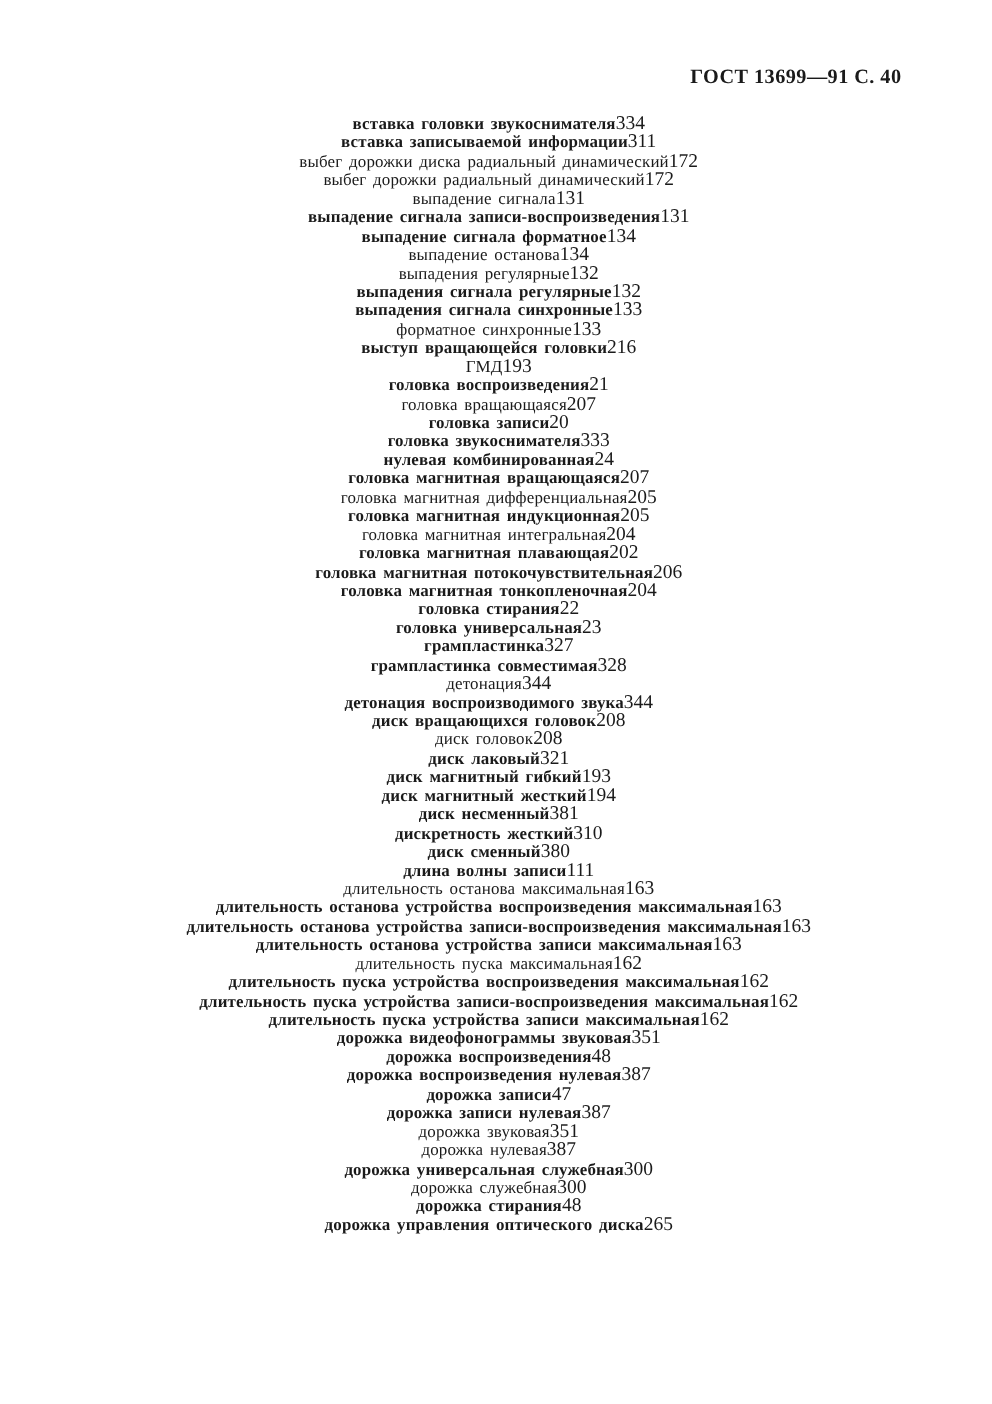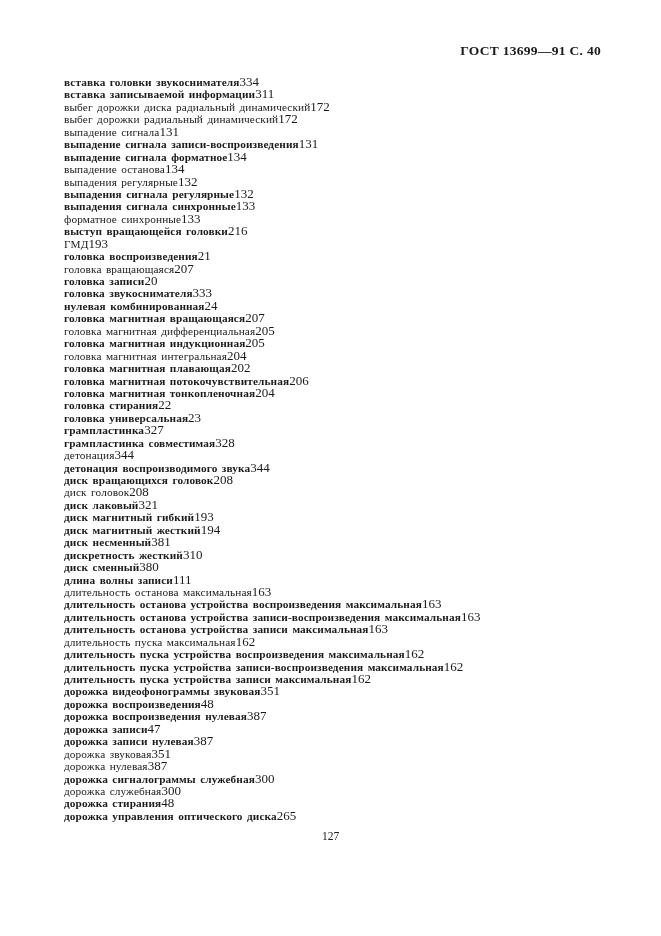--- a/index.html
+++ b/index.html
@@ -29,21 +29,21 @@
     white-space: nowrap;
   }
   .index {
     position: absolute;
     top: 76px;
     left: 64px;
     right: 60px;
   }
   .row {
     display: flex;
-    justify-content: flex-start;
+    justify-content: center;
     align-items: baseline;
     height: 12.45px;
     line-height: 12.45px;
     font-size: 11.3px;
   }
   .term {
     white-space: nowrap;
     word-spacing: 1.5px;
     letter-spacing: 0.1px;
   }
@@ -287,31 +287,30 @@
       </div>
       <div class="row r">
         <span class="term">дорожка звуковая</span>
         <span class="pageno">351</span>
       </div>
       <div class="row r">
         <span class="term">дорожка нулевая</span>
         <span class="pageno">387</span>
       </div>
       <div class="row b">
-        <span class="term">дорожка сигналограммы служебная</span>
+        <span class="term">дорожка универсальная служебная</span>
         <span class="pageno">300</span>
       </div>
       <div class="row r">
         <span class="term">дорожка служебная</span>
         <span class="pageno">300</span>
       </div>
       <div class="row b">
         <span class="term">дорожка стирания</span>
         <span class="pageno">48</span>
       </div>
       <div class="row b">
         <span class="term">дорожка управления оптического диска</span>
         <span class="pageno">265</span>
       </div>
     </div>
 
-  <div class="footer">127</div>
 </div>
 
 </body></html>

